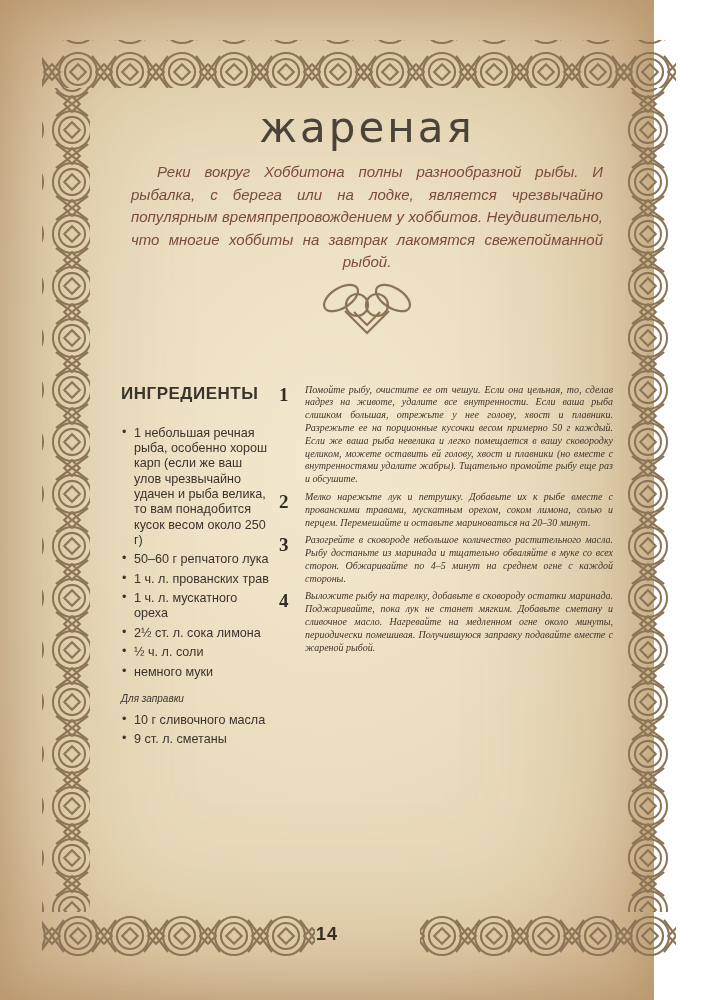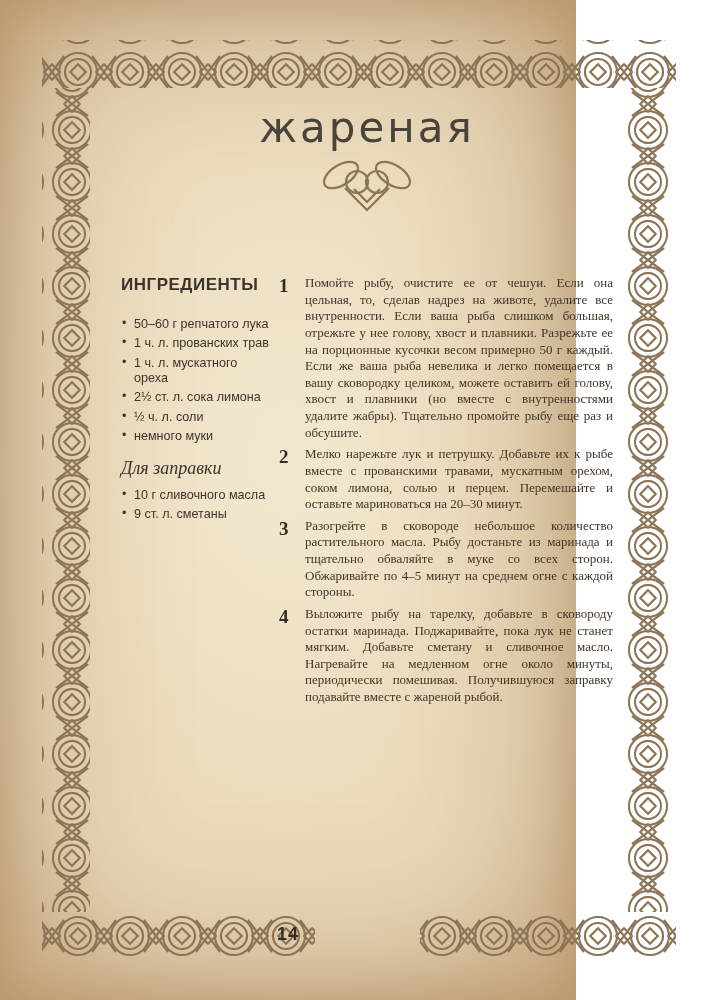--- a/index.html
+++ b/index.html
@@ -12,21 +12,21 @@
     --ink:#3a342c;
     --recipe-ink:#3f3429;
   }
   *{box-sizing:border-box;}
   html,body{margin:0;padding:0;}
   body{
     width:716px;height:1000px;overflow:hidden;
     font-family:"Liberation Sans",sans-serif;
   }
   .page{
-    position:relative;width:576px;height:1000px;
+    position:relative;width:654px;height:1000px;
     background:
       radial-gradient(ellipse 90% 75% at 50% 46%, var(--parchment-light) 0%, var(--parchment) 52%, rgba(233,218,187,0) 78%),
       radial-gradient(ellipse 140% 120% at 50% 50%, var(--parchment) 30%, var(--parchment-dark) 100%);
     box-shadow:
       inset 0 0 150px 30px rgba(150,105,58,.38),
       inset 0 0 40px 8px rgba(130,90,45,.22);
   }
   .border-svg{position:absolute;left:0;top:0;}
   .content{
     position:absolute;left:121px;top:0;width:492px;
@@ -51,21 +51,21 @@
     text-align:justify;
     text-align-last:center;
     text-indent:26px;
   }
   .divider{
     margin:8px auto 0 auto;
     display:block;
   }
   .columns{
     display:flex;
-    margin-top:60px;
+    margin-top:46px;
   }
   .col-ingredients{flex:none;width:148px;margin-right:10px;}
   .col-recipe{flex:1;}
   .col-heading{
     margin:0 0 22px 0;
     font-size:17px;
     font-weight:bold;
     letter-spacing:.5px;
     color:var(--ink);
   }
@@ -79,41 +79,41 @@
     color:var(--ink);
   }
   .ing-list li::before{
     content:"\2022";
     position:absolute;left:1px;top:-1px;
     color:var(--ink);
   }
   .ing-subheading{
     margin:13px 0 9px 0;
     font-style:italic;
-    font-size:18px;
-    color:var(--ink);
-    font-family:Liberation Serif, serif;
+    font-size:10px;
+    color:var(--ink);
   }
   .step{display:flex;margin:0 0 5px 0;}
   .step-num{
     flex:none;width:26px;
     font-family:"Liberation Serif",serif;
     font-weight:bold;
     font-size:19px;
     line-height:1;
     padding-top:1px;
     color:#332c23;
   }
   .step-text{
     flex:1;
     font-family:"Liberation Serif",serif;
-    font-size:13px;
+    font-size:10px;
     line-height:1.28;
     text-align:justify;
     color:var(--recipe-ink);
+    font-style:italic;
   }
   .page-number{
     position:absolute;
     left:0;right:0;top:924px;
     text-align:center;
     font-family:Liberation Sans, sans-serif;
     font-weight:bold;
     font-size:18px;
     letter-spacing:1px;
     color:#352e26;
@@ -165,37 +165,39 @@
     <rect x="420" y="912" width="256" height="48" fill="url(#kH)"></rect>
 
     <rect x="42" y="88" width="48" height="824" fill="url(#kV)"></rect>
     <rect x="628" y="88" width="48" height="824" fill="url(#kV)"></rect>
   </svg>
 
   <div class="content">
 
     <h1 class="page-title"><span>жареная</span><br></h1>
 
+    <p class="intro">Реки вокруг Хоббитона полны разнообразной рыбы. И рыбалка, с берега или на лодке, является чрезвычайно популярным времяпрепровождением у хоббитов. Неудивительно, что многие хоббиты на завтрак лакомятся свежепойманной рыбой.</p>
 
     <svg class="divider" width="112" height="56" viewBox="0 0 112 56" aria-hidden="true">
       <g class="knot-stroke" stroke-width="2">
         <ellipse cx="30" cy="16" rx="19" ry="10" transform="rotate(-32 30 16)"></ellipse>
         <ellipse cx="82" cy="16" rx="19" ry="10" transform="rotate(32 82 16)"></ellipse>
         <circle cx="46" cy="23" r="11"></circle>
         <circle cx="66" cy="23" r="11"></circle>
         <path d="M34 29 L56 51 L78 29"></path>
         <path d="M43 30 L56 43 L69 30"></path>
       </g>
     </svg>
 
     <div class="columns">
 
       <div class="col-ingredients">
         <h2 class="col-heading">ИНГРЕДИЕНТЫ</h2>
         <ul class="ing-list">
+          <li>1 небольшая речная рыба, особенно хорош карп (если же ваш улов чрезвычайно удачен и рыба велика, то вам понадобится кусок весом около 250 г)</li>
           <li>50–60 г репчатого лука</li>
           <li>1 ч. л. прованских трав</li>
           <li>1 ч. л. мускатного ореха</li>
           <li>2½ ст. л. сока лимона</li>
           <li>½ ч. л. соли</li>
           <li>немного муки</li>
         </ul>
         <div class="ing-subheading">Для заправки</div>
         <ul class="ing-list">
           <li>10 г сливочного масла</li>

